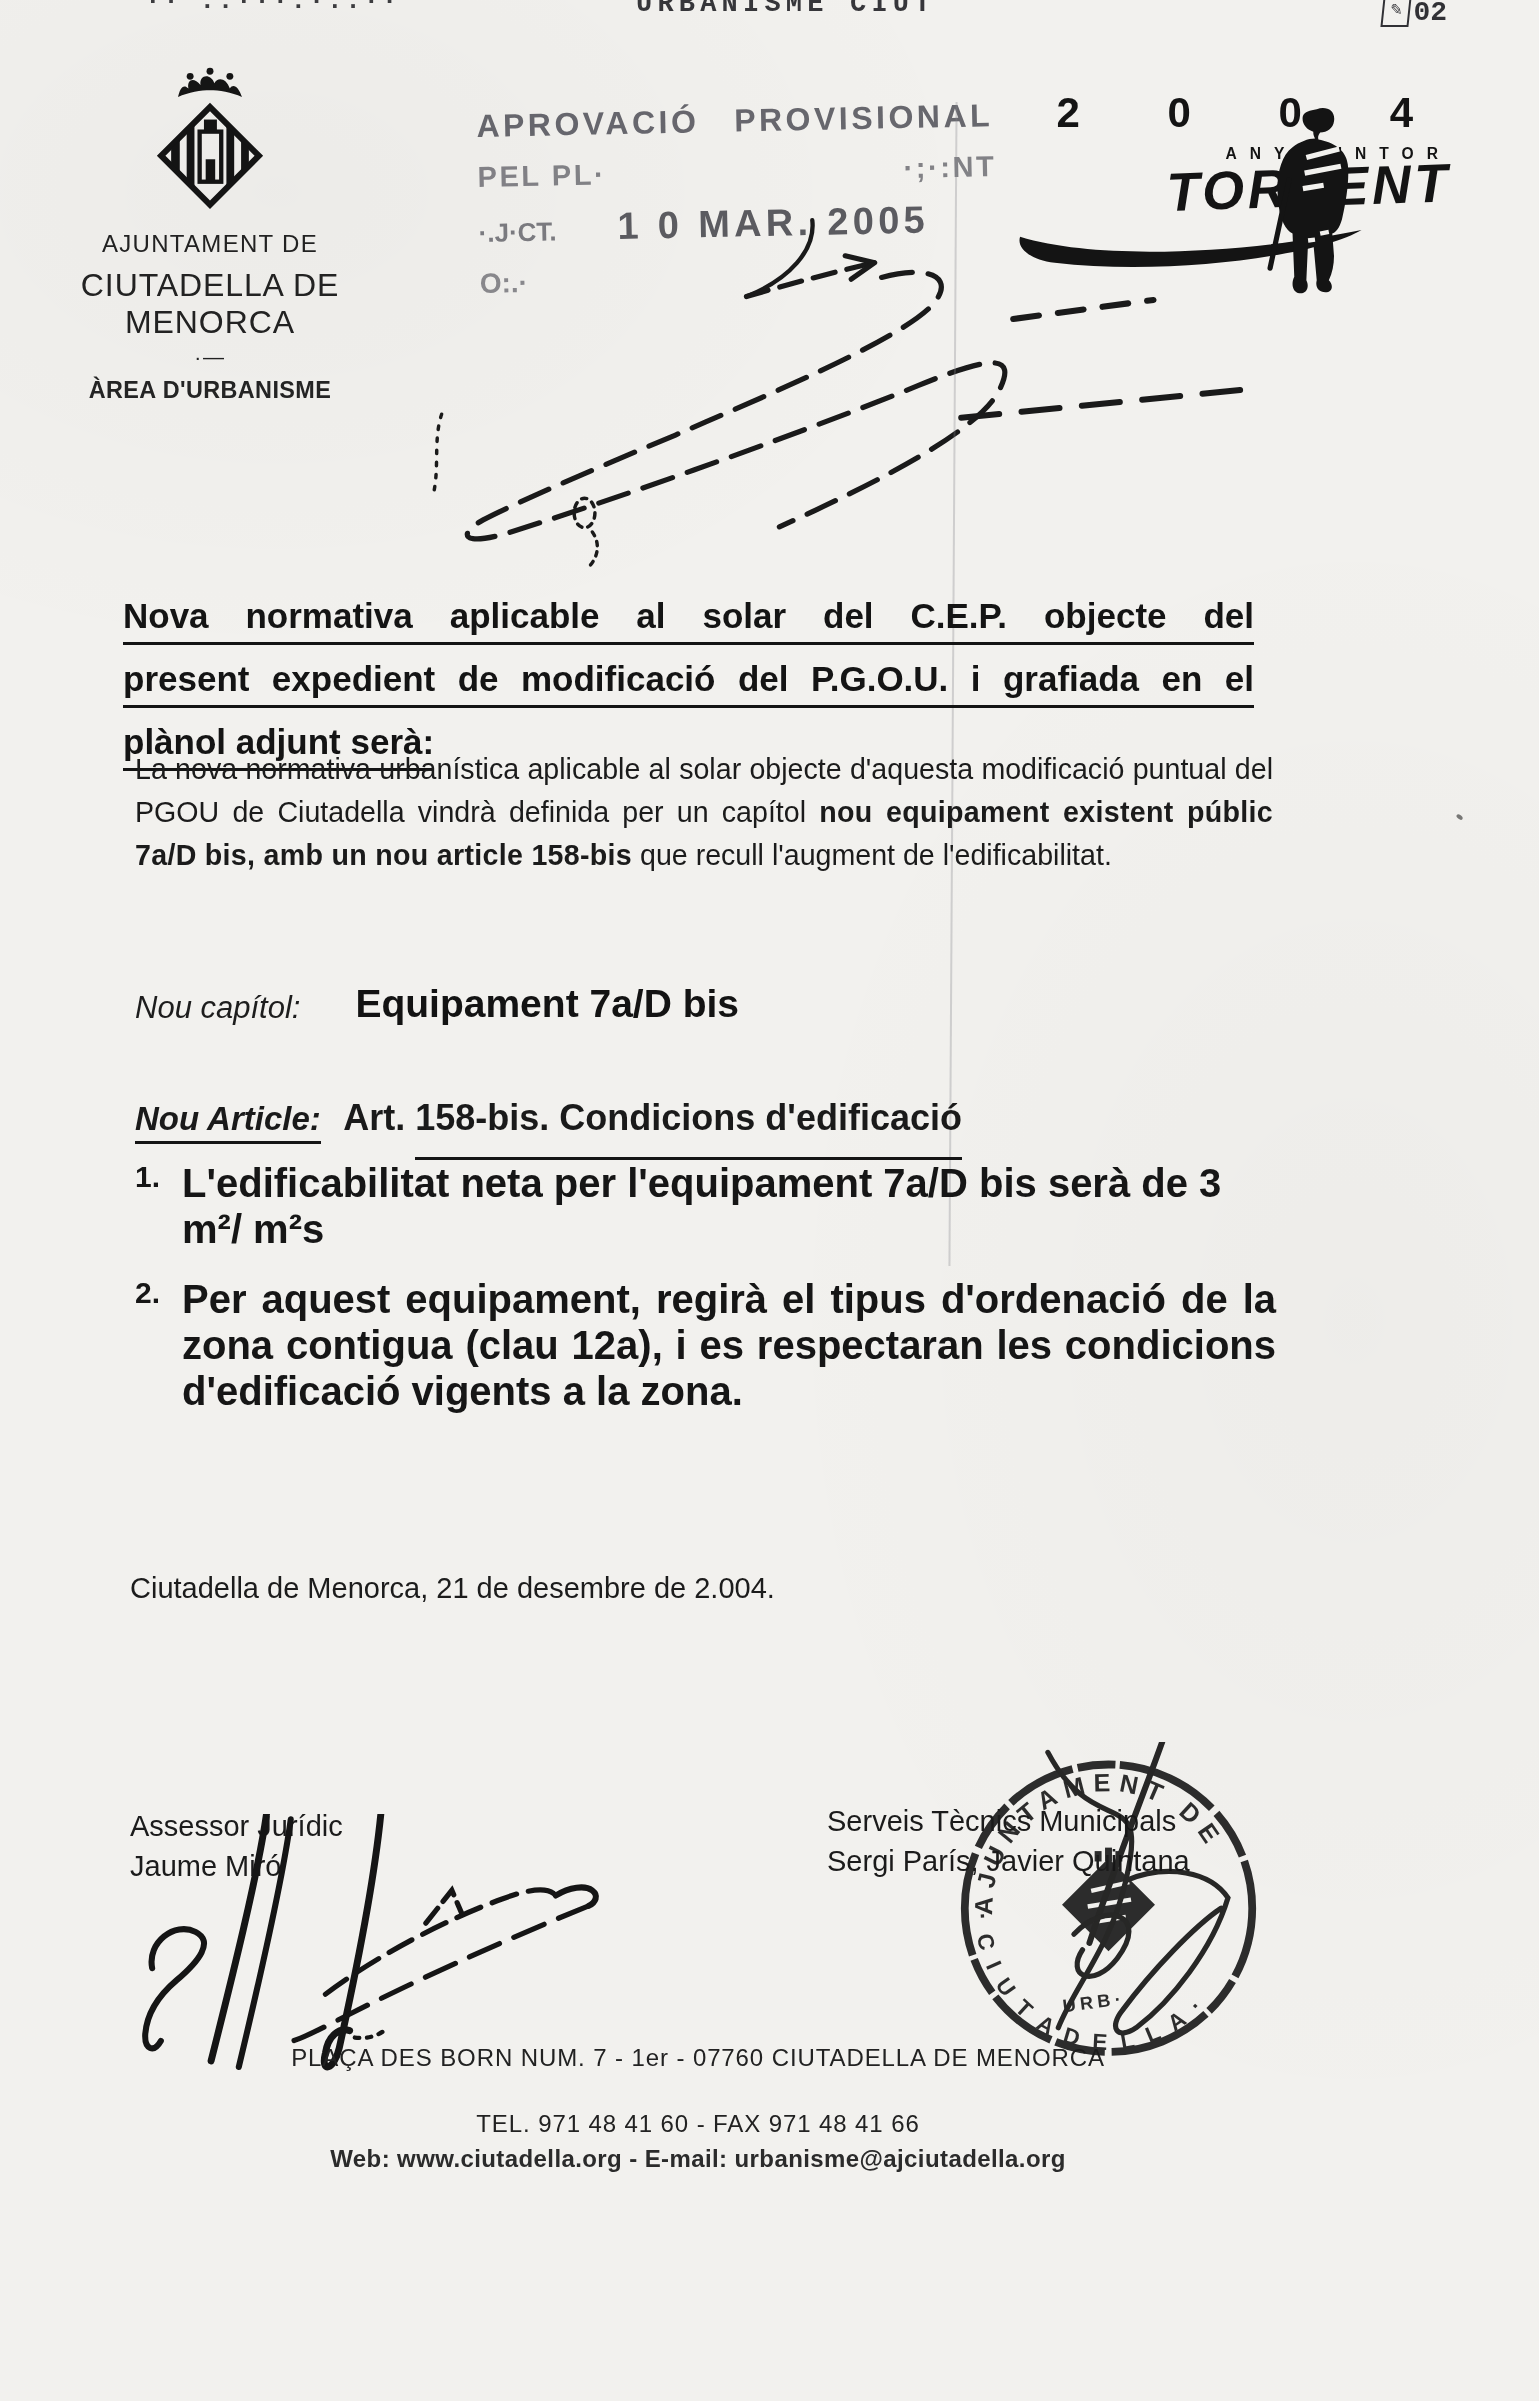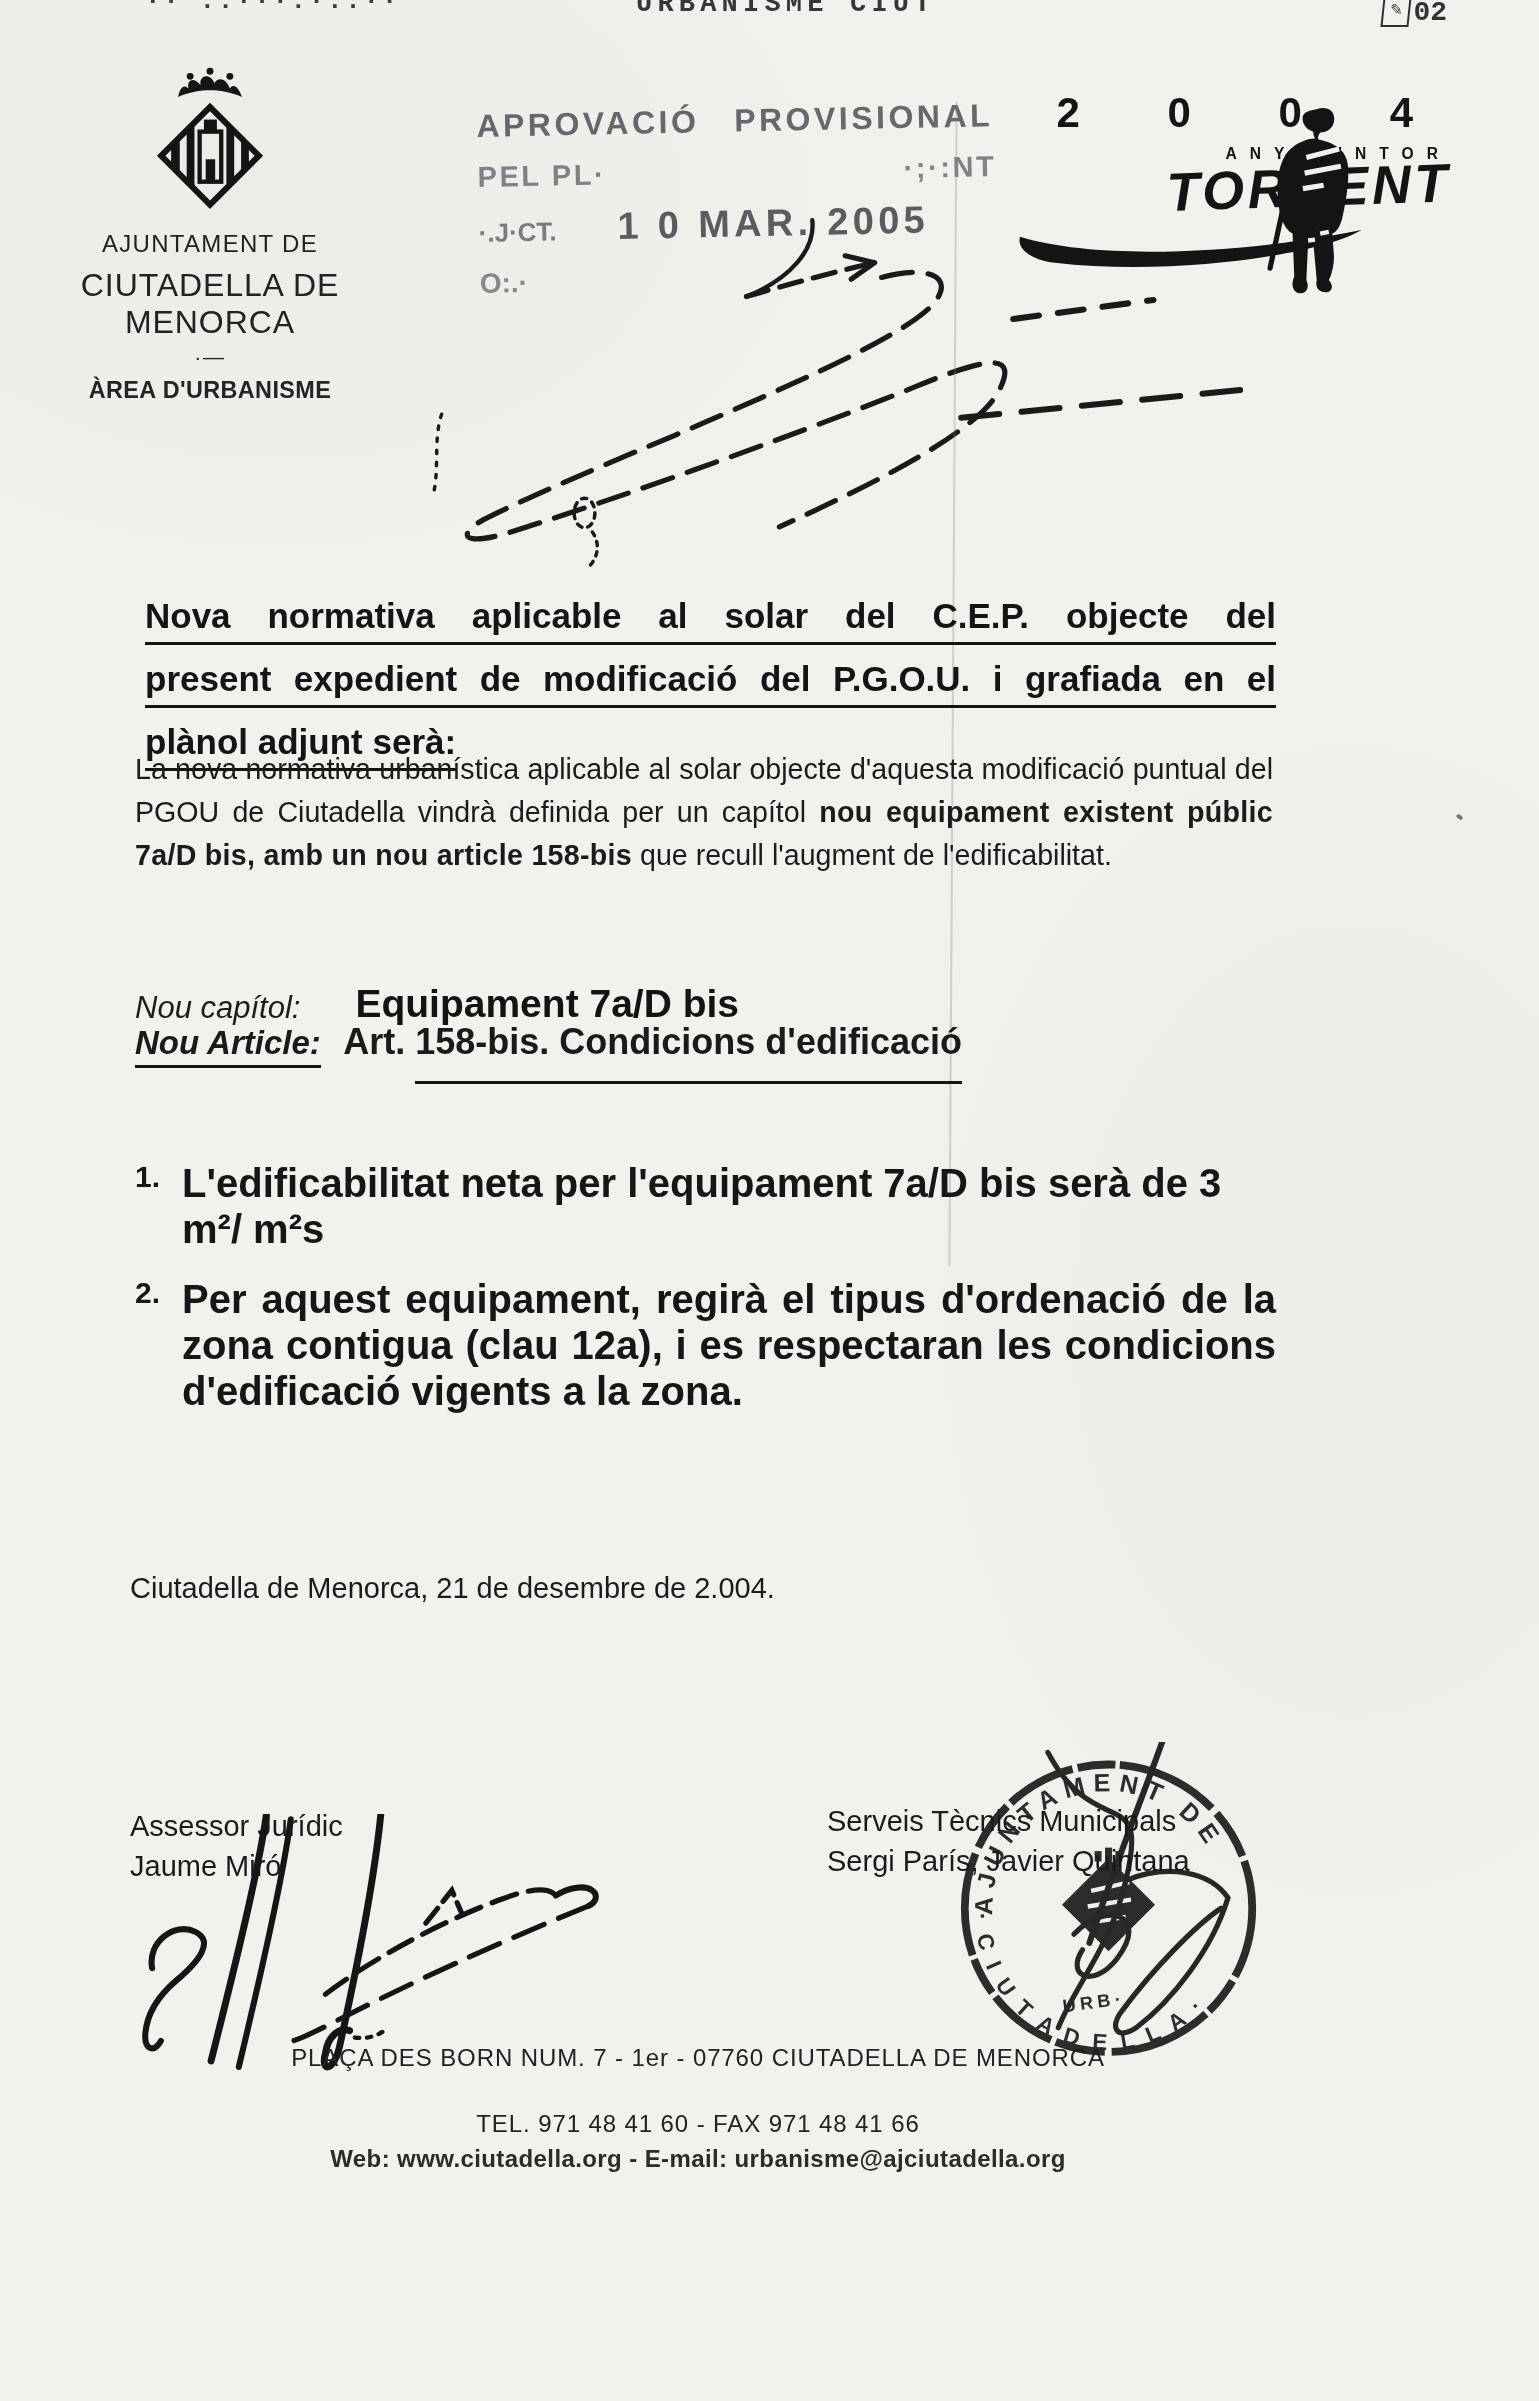--- a/index.html
+++ b/index.html
@@ -31,30 +31,30 @@
   .ap2{display:flex;justify-content:space-between;width:519px;font-size:29px;margin-top:15.6px;letter-spacing:2.6px;opacity:.8;}
   .ap3{display:flex;align-items:baseline;gap:61px;margin-top:14px;font-size:26px;opacity:.85;}
   .ap-date{font-size:38px;letter-spacing:4.3px;color:rgba(50,50,58,.92);}
   .ap4{font-size:28px;margin-top:17.3px;opacity:.75;}
   
   .torrent{left:1001px;top:92px;width:450px;color:#141414;text-align:right;}
   .t-year{font-size:42px;font-weight:700;letter-spacing:38px;line-height:42px;}
   .t-sub{font-size:15.6px;font-weight:700;letter-spacing:13px;margin-top:11px;}
   .t-word{font-size:54px;font-weight:700;font-style:italic;letter-spacing:3.5px;transform:rotate(-2deg);line-height:55px;}
   
-  .heading{left:145px;top:596px;width:1131px;}
+  .heading{left:123px;top:596px;width:1131px;}
   .h-line{font-size:35px;font-weight:700;text-align:justify;text-align-last:justify;
     padding-bottom:6px;border-bottom:3.5px solid #141414;margin-bottom:14px;color:#141414;}
   .h-line.last{display:inline-block;text-align:left;text-align-last:left;}
   .intro{left:135px;top:748px;width:1138px;font-size:28.6px;line-height:43px;text-align:justify;color:#1b1b1b;margin:0;}
   .intro strong{letter-spacing:0.3px;}
   .chapter{left:135px;top:982px;display:flex;align-items:flex-end;gap:55px;}
   .ch-label{font-style:italic;font-size:31px;color:#1d1d1d;}
   .ch-title{font-weight:700;font-size:39px;color:#131313;}
-  .article{left:135px;top:1021px;display:flex;align-items:baseline;gap:22.5px;}
+  .article{left:135px;top:1097px;display:flex;align-items:baseline;gap:22.5px;}
   .ar-label{font-style:italic;font-weight:700;font-size:33px;border-bottom:3.5px solid #151515;padding-bottom:2.6px;}
   .ar-title{font-weight:700;font-size:36px;}
   .u{border-bottom:3.5px solid #151515;padding-bottom:19px;}
   .item{left:135px;display:flex;align-items:flex-start;font-weight:700;color:#161616;}
   .item-num{width:47px;font-size:30px;flex:none;}
   .item-text{font-size:40px;line-height:46px;margin:0;}
   .item1{top:1160px;width:1151px;}
   .item2{top:1276px;width:1141px;}
   .item2 .item-text{text-align:justify;}
   .dateline{left:130px;top:1572px;font-size:29px;color:#1c1c1c;}

